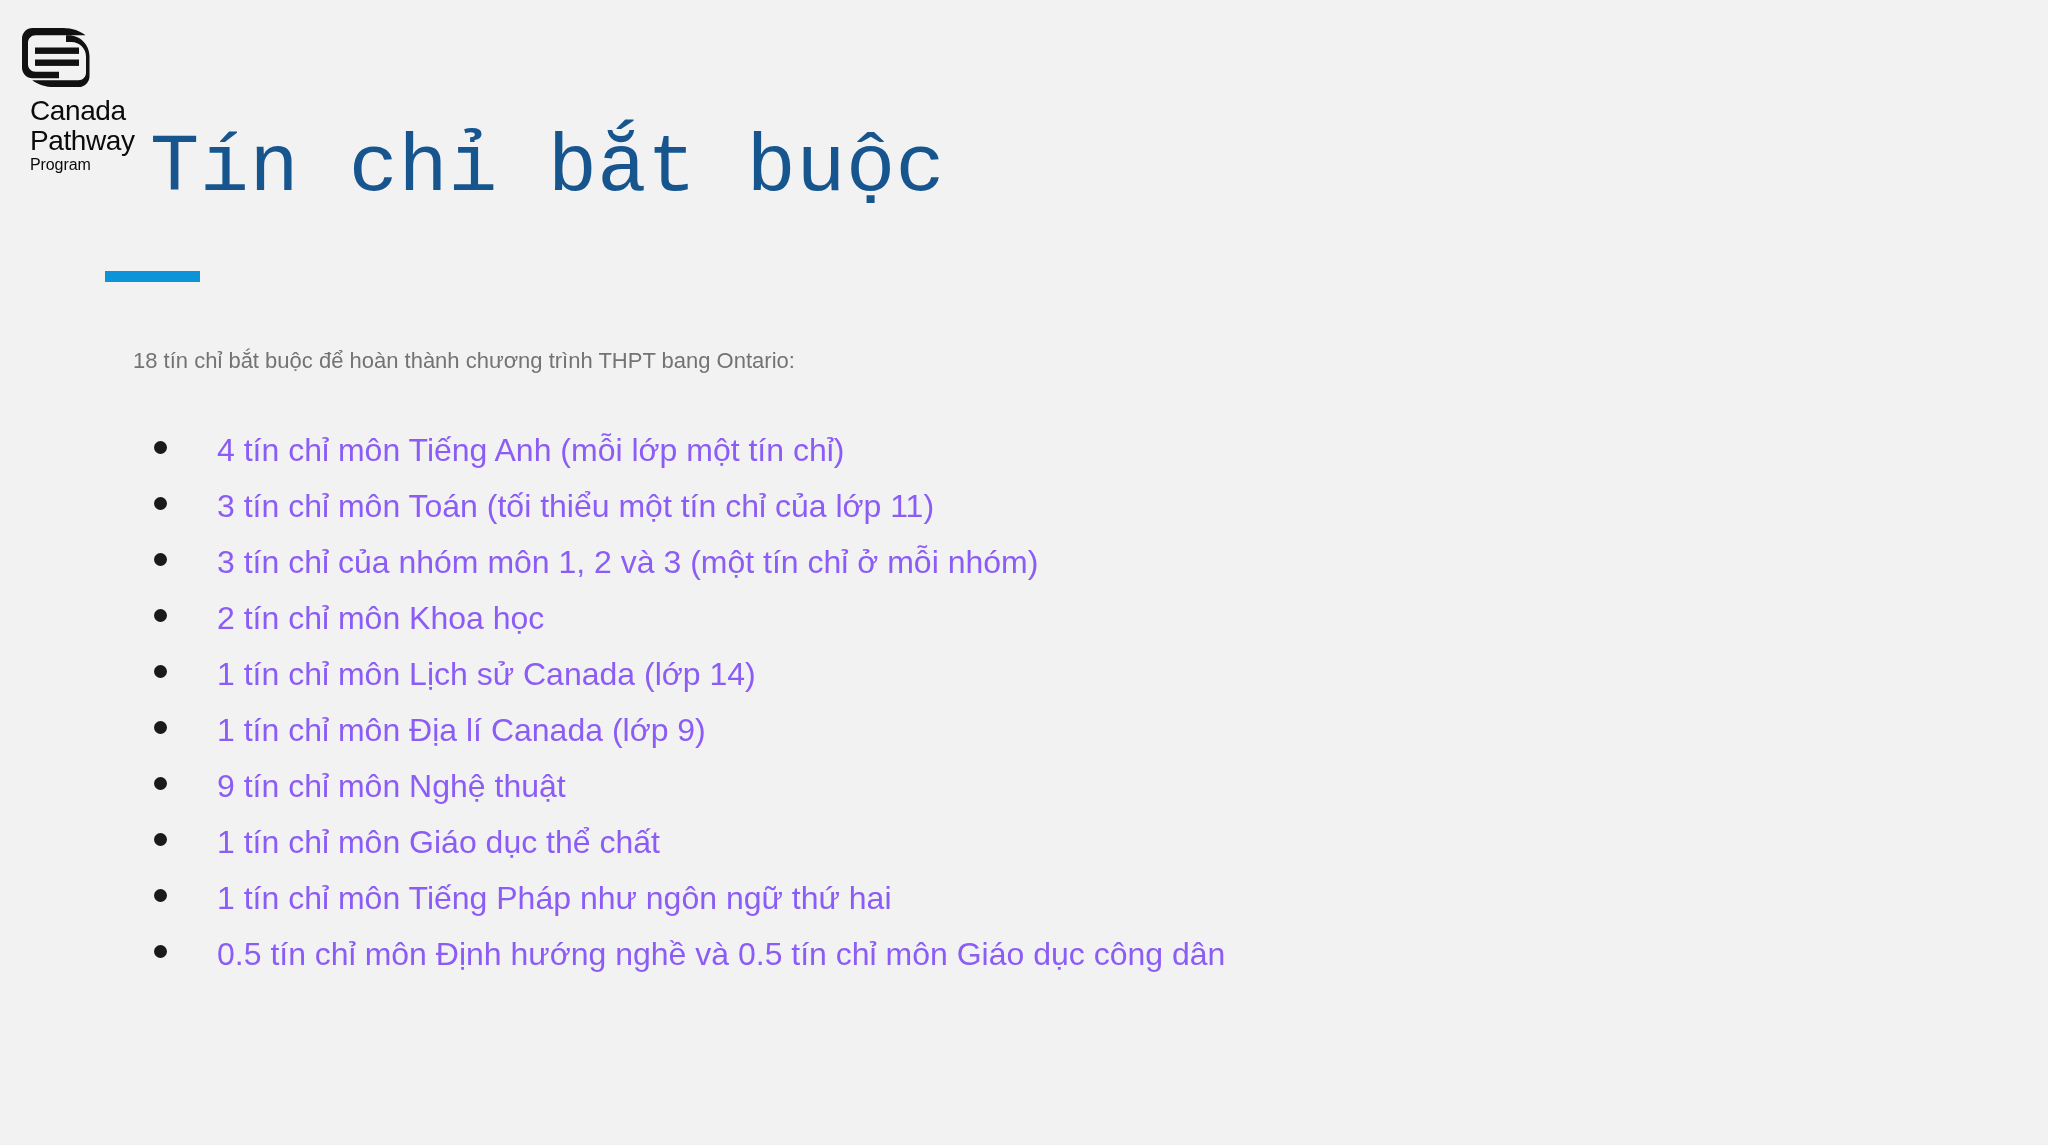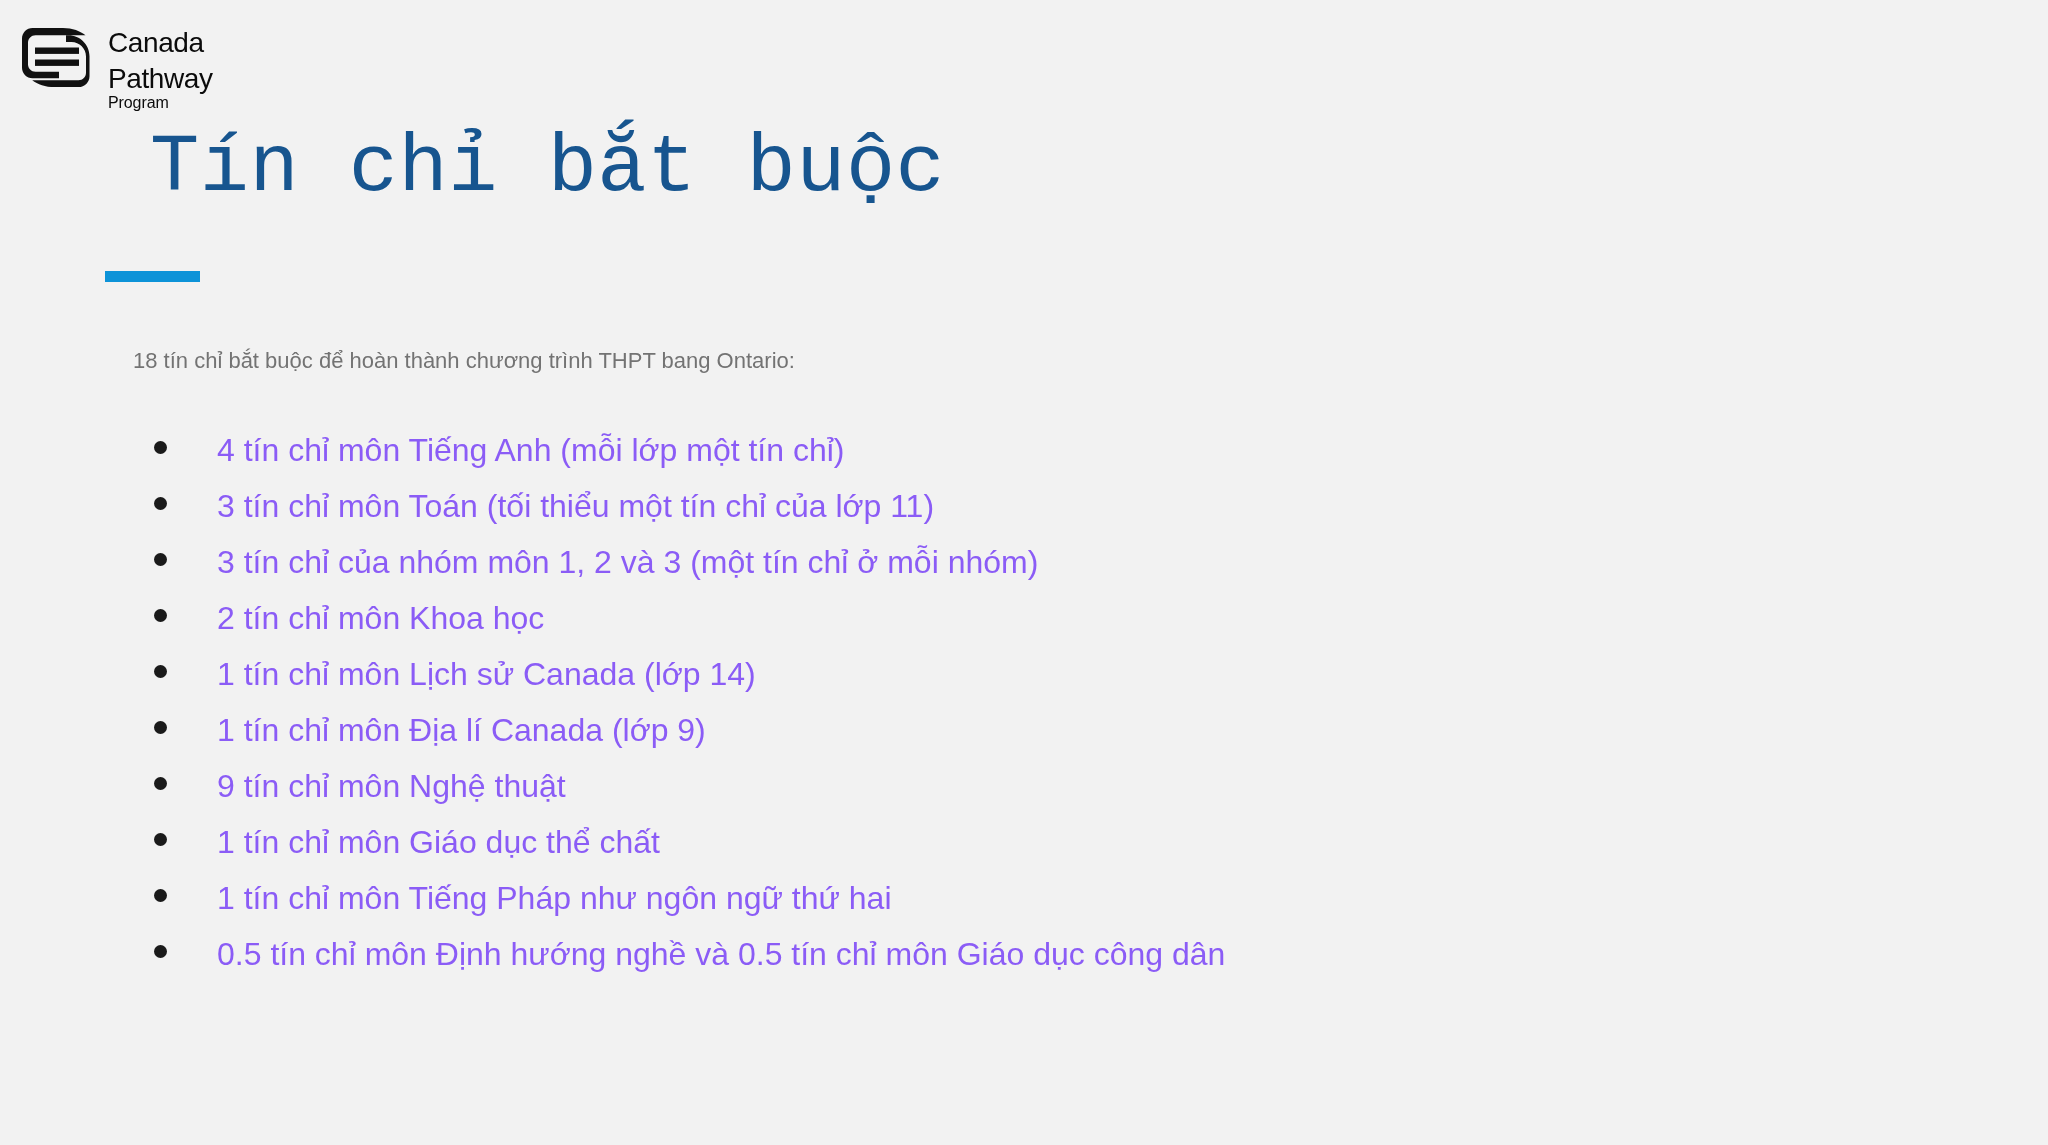--- a/index.html
+++ b/index.html
@@ -22,20 +22,21 @@
     background: #f2f2f2;
   }
 
   
   .logo-block {
     position: absolute;
     left: 18px;
     top: 26px;
     display: flex;
     align-items: flex-start;
+    flex-direction: column;
   }
   .logo-mark {
     width: 78px;
     height: 68px;
     flex: none;
     display: block;
   }
   .logo-words {
     margin-left: 12px;
     margin-top: 3px;
@@ -43,21 +44,21 @@
     color: #0b0b0b;
   }
   .logo-line1,
   .logo-line2 {
     font-size: 28px;
     font-weight: 400;
     letter-spacing: -0.4px;
     display: block;
     white-space: nowrap;
   }
-  .logo-line2 { margin-top: 8px; }
+  .logo-line2 { margin-top: 2px; }
   .logo-line3 {
     font-size: 16px;
     font-weight: 400;
     letter-spacing: -0.1px;
     display: block;
     margin-top: 2px;
     white-space: nowrap;
   }
 
   

